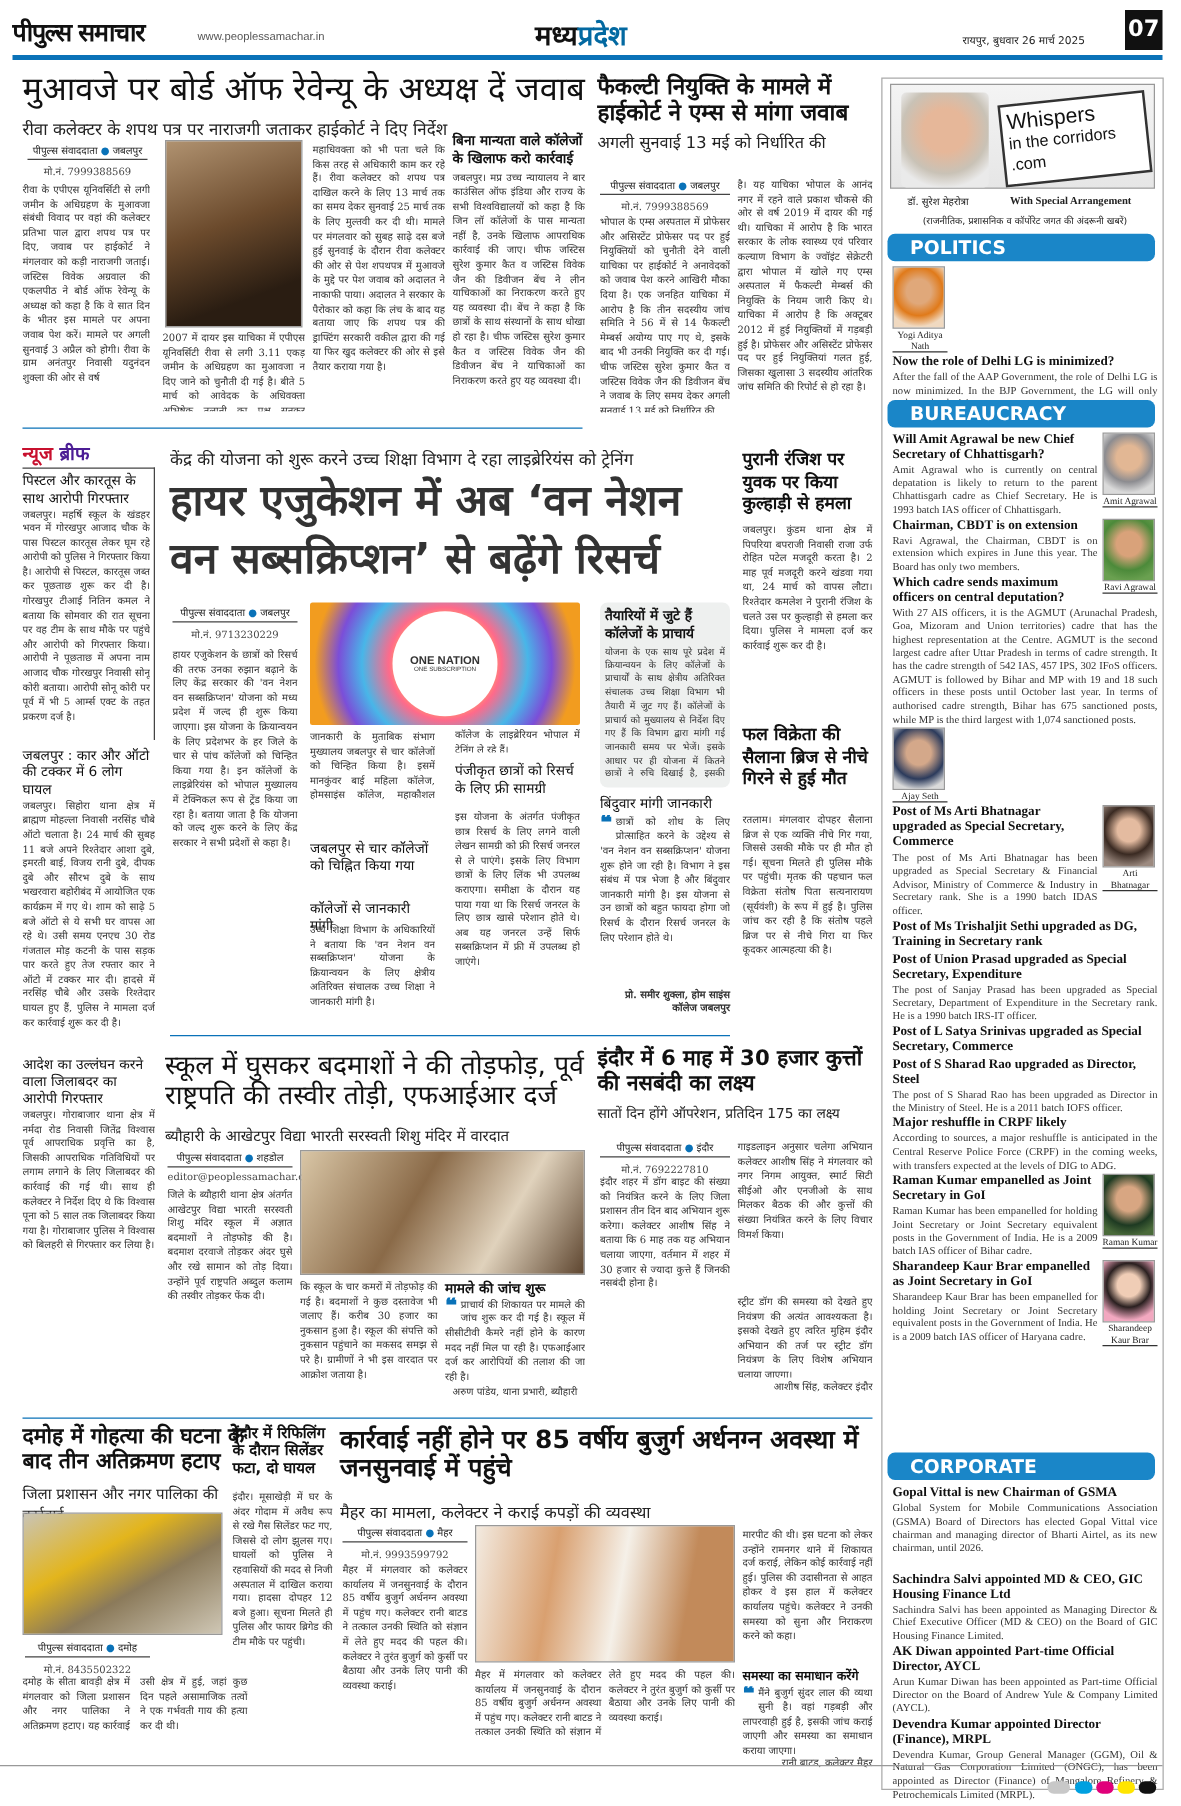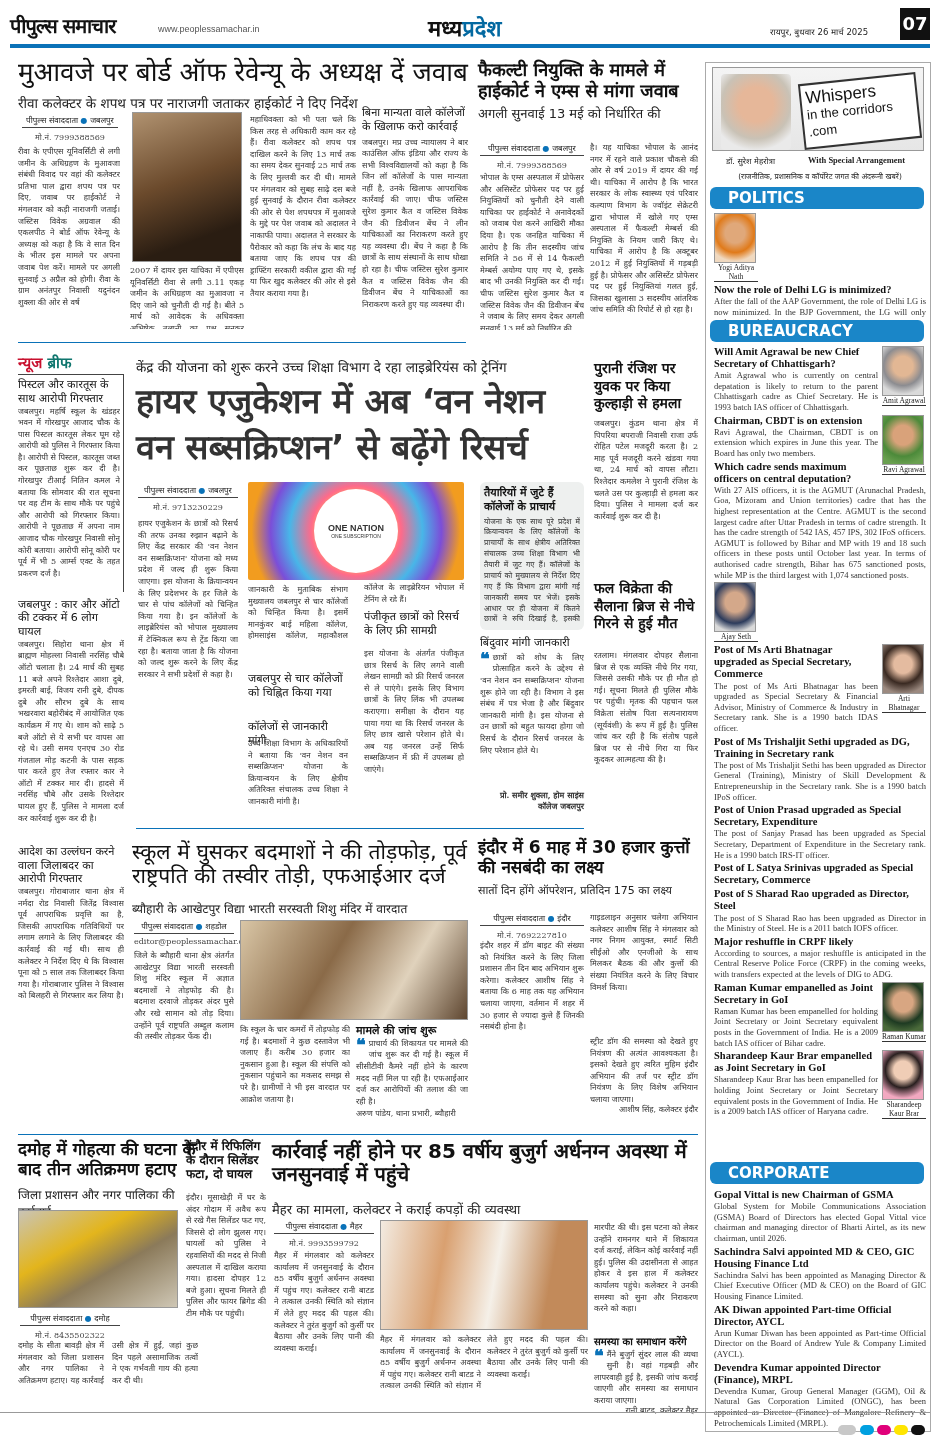--- a/index.html
+++ b/index.html
@@ -25,21 +25,21 @@
 .whispers{left:6px;top:4px;width:212px;height:84px;border:1px solid #999;background:linear-gradient(#f4f4f4,#e6e6e6)}
 .wbox{left:88px;top:10px;width:118px;height:66px;border:2px solid #333;background:#fff;transform:rotate(-6deg);font-family:"Liberation Sans",sans-serif;font-size:17px;line-height:17px;padding:4px;color:#111}
 .facepic{left:8px;top:6px;width:70px;height:76px;background:radial-gradient(circle at 50% 40%,#e6b799 30%,#c9c2b6 60%,#eaeaea 80%);border-radius:4px}
 .cap1{font-family:"DejaVu Sans",sans-serif;font-size:8px}
 .band{width:214px;height:22px;border-radius:6px;background:#1a86c8;color:#fff;font-family:"DejaVu Sans",sans-serif;font-weight:bold;font-size:15px;line-height:22px;padding-left:18px}
 .sh{font-family:"Liberation Serif",serif;font-weight:bold;font-size:10.5px;color:#111;line-height:1.15}
 .st{font-family:"Liberation Serif",serif;font-size:8.5px;color:#333;line-height:1.25;text-align:justify}
 .mug{width:42px;height:50px;border:1px solid #999;background:radial-gradient(circle at 50% 40%,#e2b794 28%,#8c8c90 55%,#dadada 80%)}
 .mugcap{font-family:"Liberation Serif",serif;font-size:7.5px;text-align:center;border-bottom:1px solid #333;width:44px}
 .brieftitle{font-family:"DejaVu Sans",sans-serif;font-weight:bold;font-size:15px;color:#c8102e}
-.brieftitle .blue{color:#0f766e}
+.brieftitle .blue{color:#4c1d95}
 .bh{font-family:"DejaVu Sans",sans-serif;font-size:11px;color:#111;line-height:1.25}
 .boxgray{background:#eef0ef;border-radius:6px}
 .onenation{background:radial-gradient(circle,#fff 18%,#ffd54d 24%,#ff6a8a 38%,#48b6e8 56%,#7b4ed8 72%,#f29c1f 88%)}
 .onenation .lbl{position:absolute;left:50%;top:50%;transform:translate(-50%,-50%);background:#fff;border-radius:50%;width:84px;height:84px;text-align:center;padding-top:34px;font-family:"Liberation Sans",sans-serif;font-weight:bold;font-size:9px;color:#333}
 .quote-icon{color:#0a72b8;font-size:18px;font-weight:bold;float:left;margin-right:3px;line-height:14px}
 .colorbar{top:1425px;height:10px;border-radius:5px}
 </style>
 </head>
 <body>
 
@@ -56,21 +56,21 @@
 <div class="abs sub" style="left:18px;top:94px;width:340px;font-size:13.5px">रीवा कलेक्टर के शपथ पत्र पर नाराजगी जताकर हाईकोर्ट ने दिए निर्देश</div>
 <div class="abs" style="left:22px;top:114px;width:96px">
   <div class="byline"><span>पीपुल्स संवाददाता</span> <span class="b">●</span> <span>जबलपुर</span></div>
   <div class="mob">मो.नं. 7999388569</div>
 </div>
 <div class="abs body" style="left:18px;top:146px;width:102px;height:180px;overflow:hidden">रीवा के एपीएस यूनिवर्सिटी से लगी जमीन के अधिग्रहण के मुआवजा संबंधी विवाद पर वहां की कलेक्टर प्रतिभा पाल द्वारा शपथ पत्र पर दिए, जवाब पर हाईकोर्ट ने मंगलवार को कड़ी नाराजगी जताई। जस्टिस विवेक अग्रवाल की एकलपीठ ने बोर्ड ऑफ रेवेन्यू के अध्यक्ष को कहा है कि वे सात दिन के भीतर इस मामले पर अपना जवाब पेश करें। मामले पर अगली सुनवाई 3 अप्रैल को होगी। रीवा के ग्राम अनंतपुर निवासी यदुनंदन शुक्ला की ओर से वर्ष</div>
 <div class="abs photo" style="left:132px;top:112px;width:110px;height:150px;background:linear-gradient(160deg,#b09270,#6b4a2c 45%,#2a1d12 80%)"></div>
 <div class="abs body" style="left:130px;top:265px;width:114px;height:64px;overflow:hidden">2007 में दायर इस याचिका में एपीएस यूनिवर्सिटी रीवा से लगी 3.11 एकड़ जमीन के अधिग्रहण का मुआवजा न दिए जाने को चुनौती दी गई है। बीते 5 मार्च को आवेदक के अधिवक्ता अभिषेक तुलानी का पक्ष सुनकर अदालत ने रीवा कलेक्टर को कहा था कि वे महाधिवक्ता को दिखाकर अपना शपथ पत्र पेश करें। ऐसा इसलिए, ताकि</div>
 <div class="abs body" style="left:250px;top:114px;width:106px;height:214px;overflow:hidden">महाधिवक्ता को भी पता चले कि किस तरह से अधिकारी काम कर रहे हैं। रीवा कलेक्टर को शपथ पत्र दाखिल करने के लिए 13 मार्च तक का समय देकर सुनवाई 25 मार्च तक के लिए मुल्तवी कर दी थी। मामले पर मंगलवार को सुबह साढ़े दस बजे हुई सुनवाई के दौरान रीवा कलेक्टर की ओर से पेश शपथपत्र में मुआवजे के मुद्दे पर पेश जवाब को अदालत ने नाकाफी पाया। अदालत ने सरकार के पैरोकार को कहा कि लंच के बाद यह बताया जाए कि शपथ पत्र की ड्राफ्टिंग सरकारी वकील द्वारा की गई या फिर खुद कलेक्टर की ओर से इसे तैयार कराया गया है।</div>
 <div class="abs" style="left:362px;top:106px;width:106px">
-  <div class="bh" style="font-size:11px;font-weight:normal">बिना मान्यता वाले कॉलेजों के खिलाफ करो कार्रवाई</div>
+  <div class="bh" style="font-size:11px;font-weight:bold">बिना मान्यता वाले कॉलेजों के खिलाफ करो कार्रवाई</div>
   <div class="body" style="margin-top:3px;height:190px;overflow:hidden">जबलपुर। मप्र उच्च न्यायालय ने बार काउंसिल ऑफ इंडिया और राज्य के सभी विश्वविद्यालयों को कहा है कि जिन लॉ कॉलेजों के पास मान्यता नहीं है, उनके खिलाफ आपराधिक कार्रवाई की जाए। चीफ जस्टिस सुरेश कुमार कैत व जस्टिस विवेक जैन की डिवीजन बेंच ने लीन याचिकाओं का निराकरण करते हुए यह व्यवस्था दी। बेंच ने कहा है कि छात्रों के साथ संस्थानों के साथ धोखा हो रहा है। चीफ जस्टिस सुरेश कुमार कैत व जस्टिस विवेक जैन की डिवीजन बेंच ने याचिकाओं का निराकरण करते हुए यह व्यवस्था दी।</div>
 </div>
 
 <div class="abs hl" style="left:478px;top:60px;width:220px;font-size:18px;font-weight:bold">फैकल्टी नियुक्ति के मामले में हाईकोर्ट ने एम्स से मांगा जवाब</div>
 <div class="abs sub" style="left:478px;top:104px;width:220px;font-size:13px">अगली सुनवाई 13 मई को निर्धारित की</div>
 <div class="abs" style="left:480px;top:142px;width:104px">
   <div class="byline"><span>पीपुल्स संवाददाता</span> <span class="b">●</span> <span>जबलपुर</span></div>
   <div class="mob">मो.नं. 7999388569</div>
 </div>
 <div class="abs body" style="left:480px;top:172px;width:104px;height:158px;overflow:hidden">भोपाल के एम्स अस्पताल में प्रोफेसर और असिस्टेंट प्रोफेसर पद पर हुई नियुक्तियों को चुनौती देने वाली याचिका पर हाईकोर्ट ने अनावेदकों को जवाब पेश करने आखिरी मौका दिया है। एक जनहित याचिका में आरोप है कि तीन सदस्यीय जांच समिति ने 56 में से 14 फैकल्टी मेम्बर्स अयोग्य पाए गए थे, इसके बाद भी उनकी नियुक्ति कर दी गई। चीफ जस्टिस सुरेश कुमार कैत व जस्टिस विवेक जैन की डिवीजन बेंच ने जवाब के लिए समय देकर अगली सुनवाई 13 मई को निर्धारित की</div>
@@ -132,21 +132,21 @@
 <div class="abs" style="left:134px;top:920px;width:100px">
   <div class="byline"><span>पीपुल्स संवाददाता</span> <span class="b">●</span> <span>शहडोल</span></div>
   <div class="mob">editor@peoplessamachar.co.in</div>
 </div>
 <div class="abs body" style="left:134px;top:950px;width:100px;height:176px;overflow:hidden">जिले के ब्यौहारी थाना क्षेत्र अंतर्गत आखेटपुर विद्या भारती सरस्वती शिशु मंदिर स्कूल में अज्ञात बदमाशों ने तोड़फोड़ की है। बदमाश दरवाजे तोड़कर अंदर घुसे और रखे सामान को तोड़ दिया। उन्होंने पूर्व राष्ट्रपति अब्दुल कलाम की तस्वीर तोड़कर फेंक दी।</div>
 <div class="abs photo" style="left:240px;top:920px;width:228px;height:100px;background:linear-gradient(120deg,#d9c6a6,#8a6a48 40%,#e0d2bc 70%,#5e4630)"></div>
 <div class="abs body" style="left:240px;top:1024px;width:110px;height:100px;overflow:hidden">कि स्कूल के चार कमरों में तोड़फोड़ की गई है। बदमाशों ने कुछ दस्तावेज भी जलाए हैं। करीब 30 हजार का नुकसान हुआ है। स्कूल की संपत्ति को नुकसान पहुंचाने का मकसद समझ से परे है। ग्रामीणों ने भी इस वारदात पर आक्रोश जताया है।</div>
 <div class="abs" style="left:356px;top:1024px;width:112px">
   <div class="bh" style="font-size:11px;font-weight:bold">मामले की जांच शुरू</div>
   <div class="body" style="height:70px;overflow:hidden"><span class="quote-icon">❝</span><span>प्राचार्य की शिकायत पर मामले की जांच शुरू कर दी गई है। स्कूल में सीसीटीवी कैमरे नहीं होने के कारण मदद नहीं मिल पा रही है। एफआईआर दर्ज कर आरोपियों की तलाश की जा रही है।</span></div>
-  <div class="body" style="text-align:left">अरुण पांडेय, थाना प्रभारी, ब्यौहारी</div>
+  <div class="body" style="text-align:center">अरुण पांडेय, थाना प्रभारी, ब्यौहारी</div>
 </div>
 
 <div class="abs hl" style="left:478px;top:838px;width:222px;font-size:17px;font-weight:bold">इंदौर में 6 माह में 30 हजार कुत्तों की नसबंदी का लक्ष्य</div>
 <div class="abs sub" style="left:478px;top:882px;width:222px;font-size:11px">सातों दिन होंगे ऑपरेशन, प्रतिदिन 175 का लक्ष्य</div>
 <div class="abs" style="left:480px;top:912px;width:104px">
   <div class="byline"><span>पीपुल्स संवाददाता</span> <span class="b">●</span> <span>इंदौर</span></div>
   <div class="mob">मो.नं. 7692227810</div>
 </div>
 <div class="abs body" style="left:480px;top:940px;width:104px;height:190px;overflow:hidden">इंदौर शहर में डॉग बाइट की संख्या को नियंत्रित करने के लिए जिला प्रशासन तीन दिन बाद अभियान शुरू करेगा। कलेक्टर आशीष सिंह ने बताया कि 6 माह तक यह अभियान चलाया जाएगा, वर्तमान में शहर में 30 हजार से ज्यादा कुत्ते हैं जिनकी नसबंदी होना है।</div>
 <div class="abs body" style="left:590px;top:912px;width:108px;height:120px;overflow:hidden">गाइडलाइन अनुसार चलेगा अभियान कलेक्टर आशीष सिंह ने मंगलवार को नगर निगम आयुक्त, स्मार्ट सिटी सीईओ और एनजीओ के साथ मिलकर बैठक की और कुत्तों की संख्या नियंत्रित करने के लिए विचार विमर्श किया।</div>
@@ -242,21 +242,20 @@
       <div style="flex:1">
         <div class="sh">Post of Ms Arti Bhatnagar upgraded as Special Secretary, Commerce</div>
         <div class="st">The post of Ms Arti Bhatnagar has been upgraded as Special Secretary &amp; Financial Advisor, Ministry of Commerce &amp; Industry in Secretary rank. She is a 1990 batch IDAS officer.</div>
       </div>
       <div>
           <div class="mug" style="background:radial-gradient(circle at 50% 40%,#e4bba0 26%,#3a2a22 55%,#9c8a80 85%)"></div>
           <div class="mugcap">Arti Bhatnagar</div>
         </div>
     </div>
     <div class="sh" style="margin-top:2px">Post of Ms Trishaljit Sethi upgraded as DG, Training in Secretary rank</div>
-    <div class="st">The post of Ms Trishaljit Sethi has been upgraded as Director General (Training), Ministry of Skill Development &amp; Entrepreneurship in the Secretary rank. She is a 1990 batch IPoS officer.</div>
     <div class="sh" style="margin-top:2px">Post of Union Prasad upgraded as Special Secretary, Expenditure</div>
     <div class="st">The post of Sanjay Prasad has been upgraded as Special Secretary, Department of Expenditure in the Secretary rank. He is a 1990 batch IRS-IT officer.</div>
     <div class="sh" style="margin-top:2px">Post of L Satya Srinivas upgraded as Special Secretary, Commerce</div>
     <div class="sh" style="margin-top:2px">Post of S Sharad Rao upgraded as Director, Steel</div>
     <div class="st">The post of S Sharad Rao has been upgraded as Director in the Ministry of Steel. He is a 2011 batch IOFS officer.</div>
     <div class="sh" style="margin-top:2px">Major reshuffle in CRPF likely</div>
     <div class="st">According to sources, a major reshuffle is anticipated in the Central Reserve Police Force (CRPF) in the coming weeks, with transfers expected at the levels of DIG to ADG.</div>
     <div style="display:flex;gap:4px;margin-top:2px">
       <div style="flex:1">
         <div class="sh">Raman Kumar empanelled as Joint Secretary in GoI</div>
@@ -276,21 +275,21 @@
           <div class="mug" style="background:radial-gradient(circle at 50% 40%,#f0cdb6 26%,#2a2020 50%,#f2a8c0 80%)"></div>
           <div class="mugcap">Sharandeep Kaur Brar</div>
         </div>
     </div>
   </div>
 
   <div class="abs band" style="left:4px;top:1099px">CORPORATE</div>
   <div class="abs" style="left:8px;top:1126px;width:212px">
     <div class="sh">Gopal Vittal is new Chairman of GSMA</div>
     <div class="st">Global System for Mobile Communications Association (GSMA) Board of Directors has elected Gopal Vittal vice chairman and managing director of Bharti Airtel, as its new chairman, until 2026.</div>
-    <div class="sh" style="margin-top:2px">Sachindra Salvi appointed MD &amp; CEO, GIC Housing Finance Ltd</div>
+    <div class="sh" style="margin-top:14px">Sachindra Salvi appointed MD &amp; CEO, GIC Housing Finance Ltd</div>
     <div class="st">Sachindra Salvi has been appointed as Managing Director &amp; Chief Executive Officer (MD &amp; CEO) on the Board of GIC Housing Finance Limited.</div>
     <div class="sh" style="margin-top:2px">AK Diwan appointed Part-time Official Director, AYCL</div>
     <div class="st">Arun Kumar Diwan has been appointed as Part-time Official Director on the Board of Andrew Yule &amp; Company Limited (AYCL).</div>
     <div class="sh" style="margin-top:2px">Devendra Kumar appointed Director (Finance), MRPL</div>
     <div class="st">Devendra Kumar, Group General Manager (GGM), Oil &amp; Natural Gas Corporation Limited (ONGC), has been appointed as Director (Finance) of Mangalore Refinery &amp; Petrochemicals Limited (MRPL).</div>
   </div>
 </div>
 
 <div class="abs" style="left:0;top:1412px;width:930px;height:1px;background:#999"></div>
 <div class="abs colorbar" style="left:838px;width:18px;background:#c8c8c8"></div>

